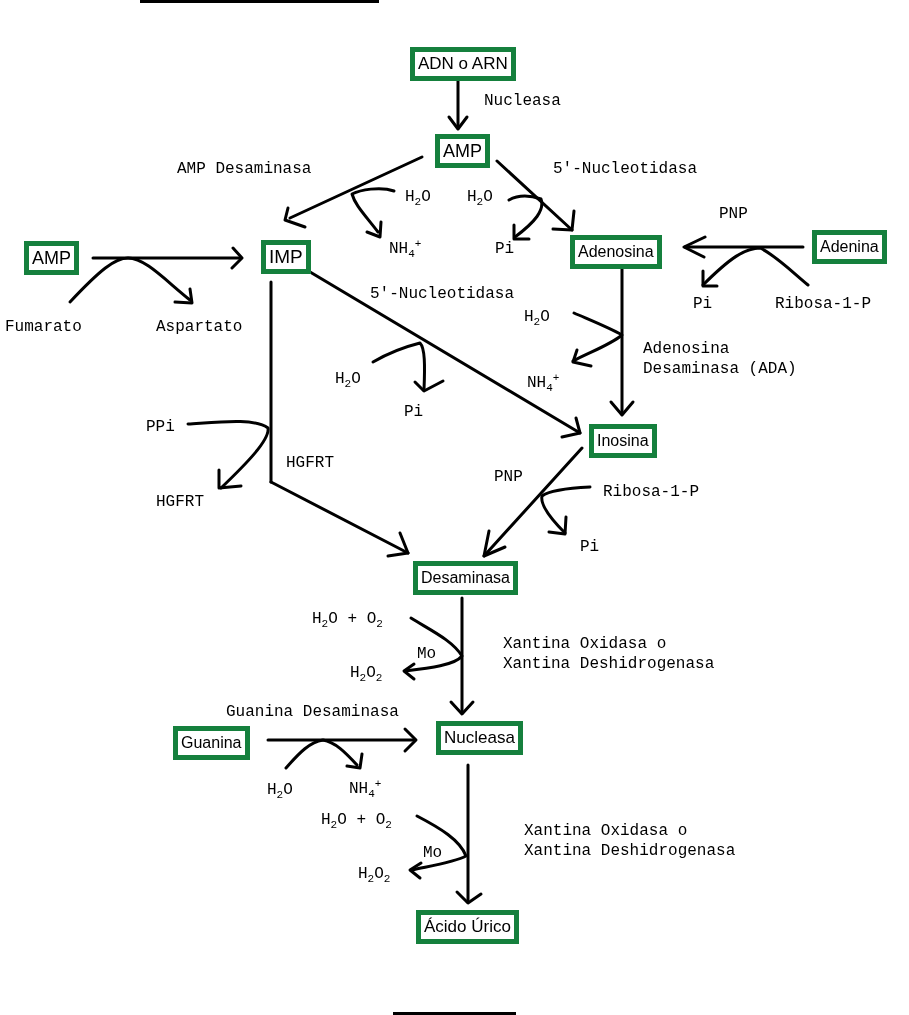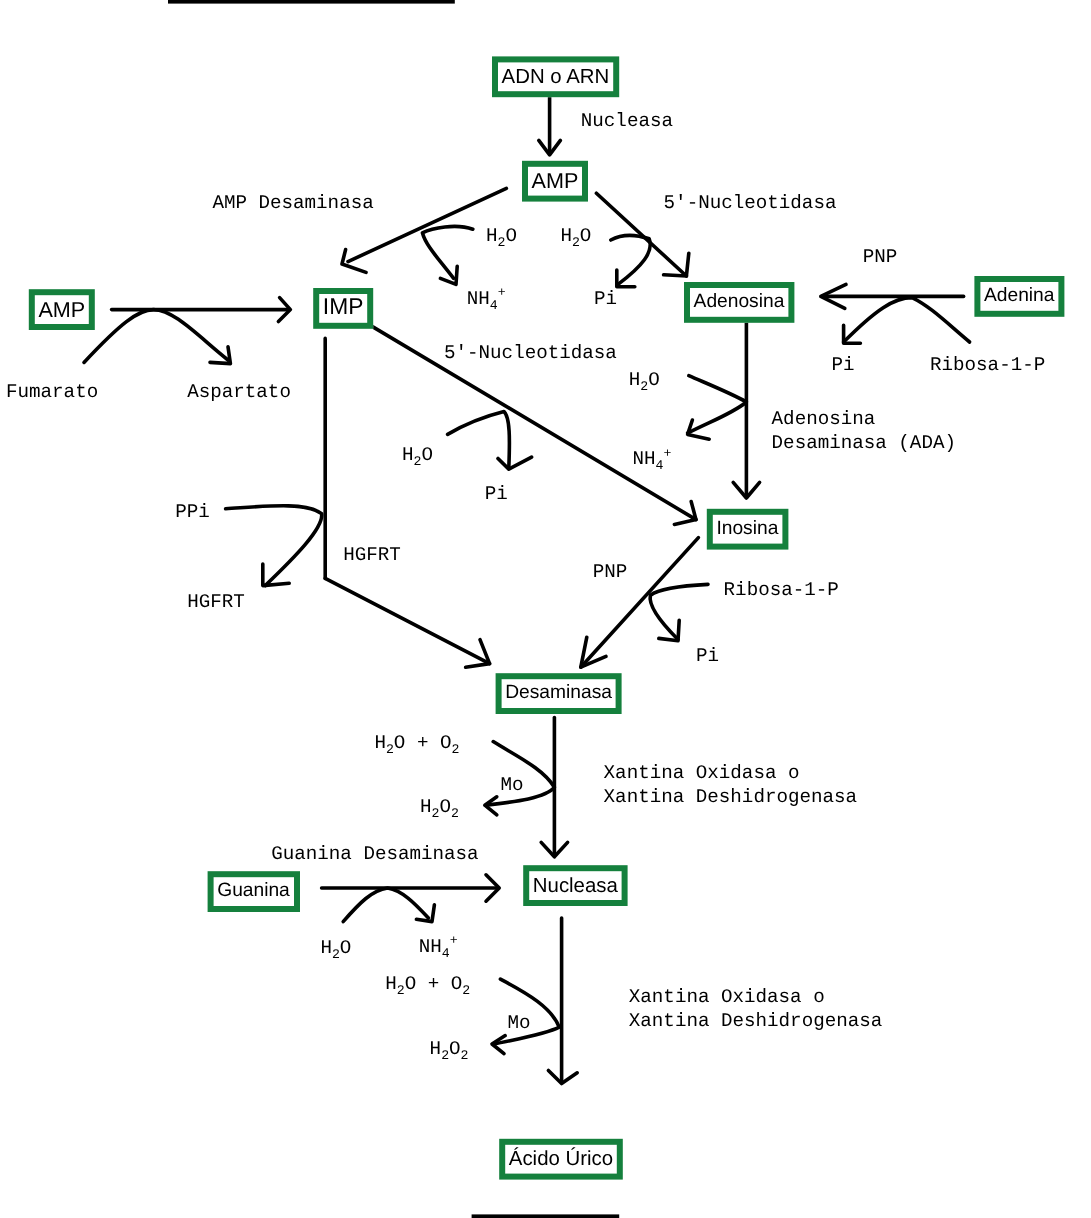--- a/index.html
+++ b/index.html
@@ -87,21 +87,21 @@
 <div class="box" style="left:410px; top:47px; font-size:17px;">ADN o ARN</div>
 <div class="box" style="left:435px; top:134px; font-size:18px;">AMP</div>
 <div class="box" style="left:24px; top:241px; font-size:18px;">AMP</div>
 <div class="box" style="left:261px; top:240px; font-size:19px;">IMP</div>
 <div class="box" style="left:570px; top:235px;">Adenosina</div>
 <div class="box" style="left:812px; top:230px;">Adenina</div>
 <div class="box" style="left:589px; top:424px;">Inosina</div>
 <div class="box" style="left:413px; top:561px;">Desaminasa</div>
 <div class="box" style="left:173px; top:726px;">Guanina</div>
 <div class="box" style="left:436px; top:721px; font-size:17px;">Nucleasa</div>
-<div class="box" style="left:416px; top:910px; font-size:17px;margin-top:39px;">Ácido Úrico</div>
+<div class="box" style="left:416px; top:910px; font-size:17px;">Ácido Úrico</div>
 
 <div class="lbl" style="left:484px; top:92px;">Nucleasa</div>
 <div class="lbl" style="left:177px; top:160px;">AMP Desaminasa</div>
 <div class="lbl" style="left:553px; top:160px;">5'-Nucleotidasa</div>
 <div class="lbl" style="left:719px; top:205px;">PNP</div>
 <div class="lbl" style="left:370px; top:285px;">5'-Nucleotidasa</div>
 <div class="lbl" style="left:643px; top:340px;">Adenosina</div>
 <div class="lbl" style="left:643px; top:360px;">Desaminasa (ADA)</div>
 <div class="lbl" style="left:286px; top:454px;">HGFRT</div>
 <div class="lbl" style="left:494px; top:468px;">PNP</div>

